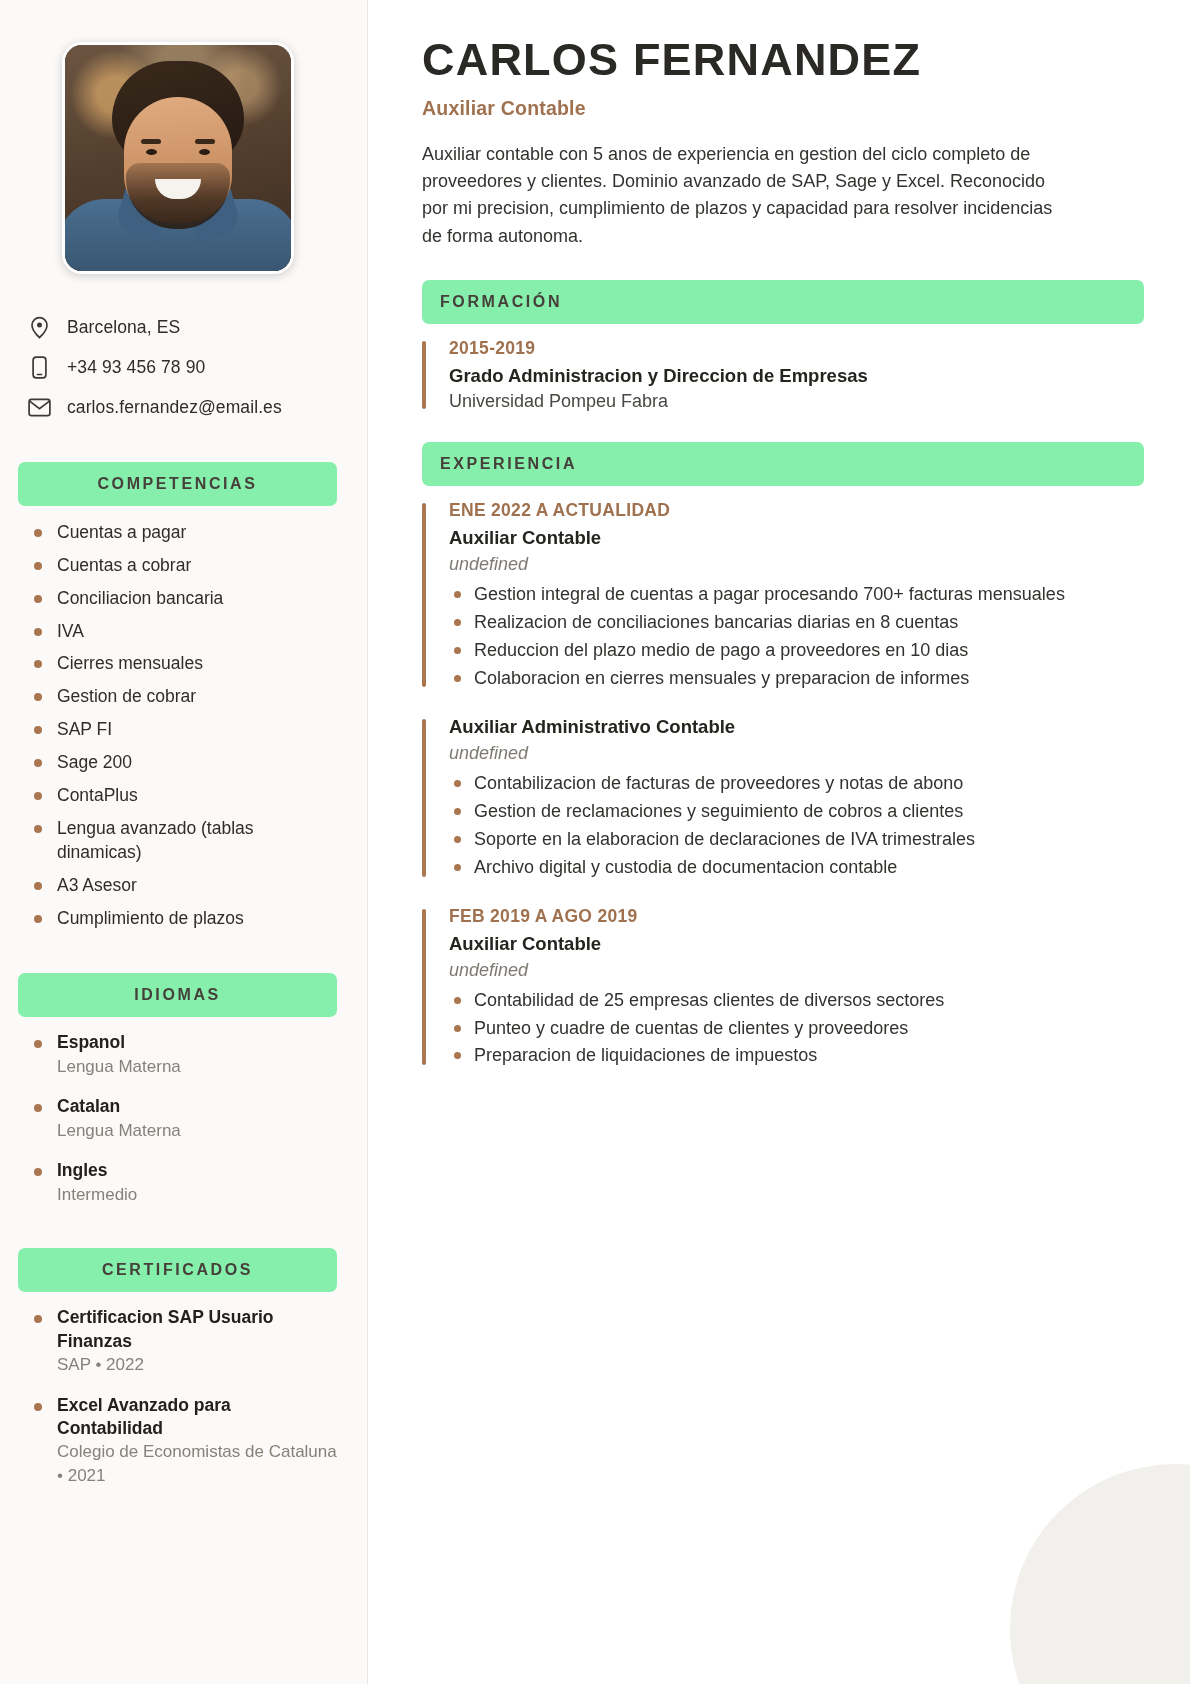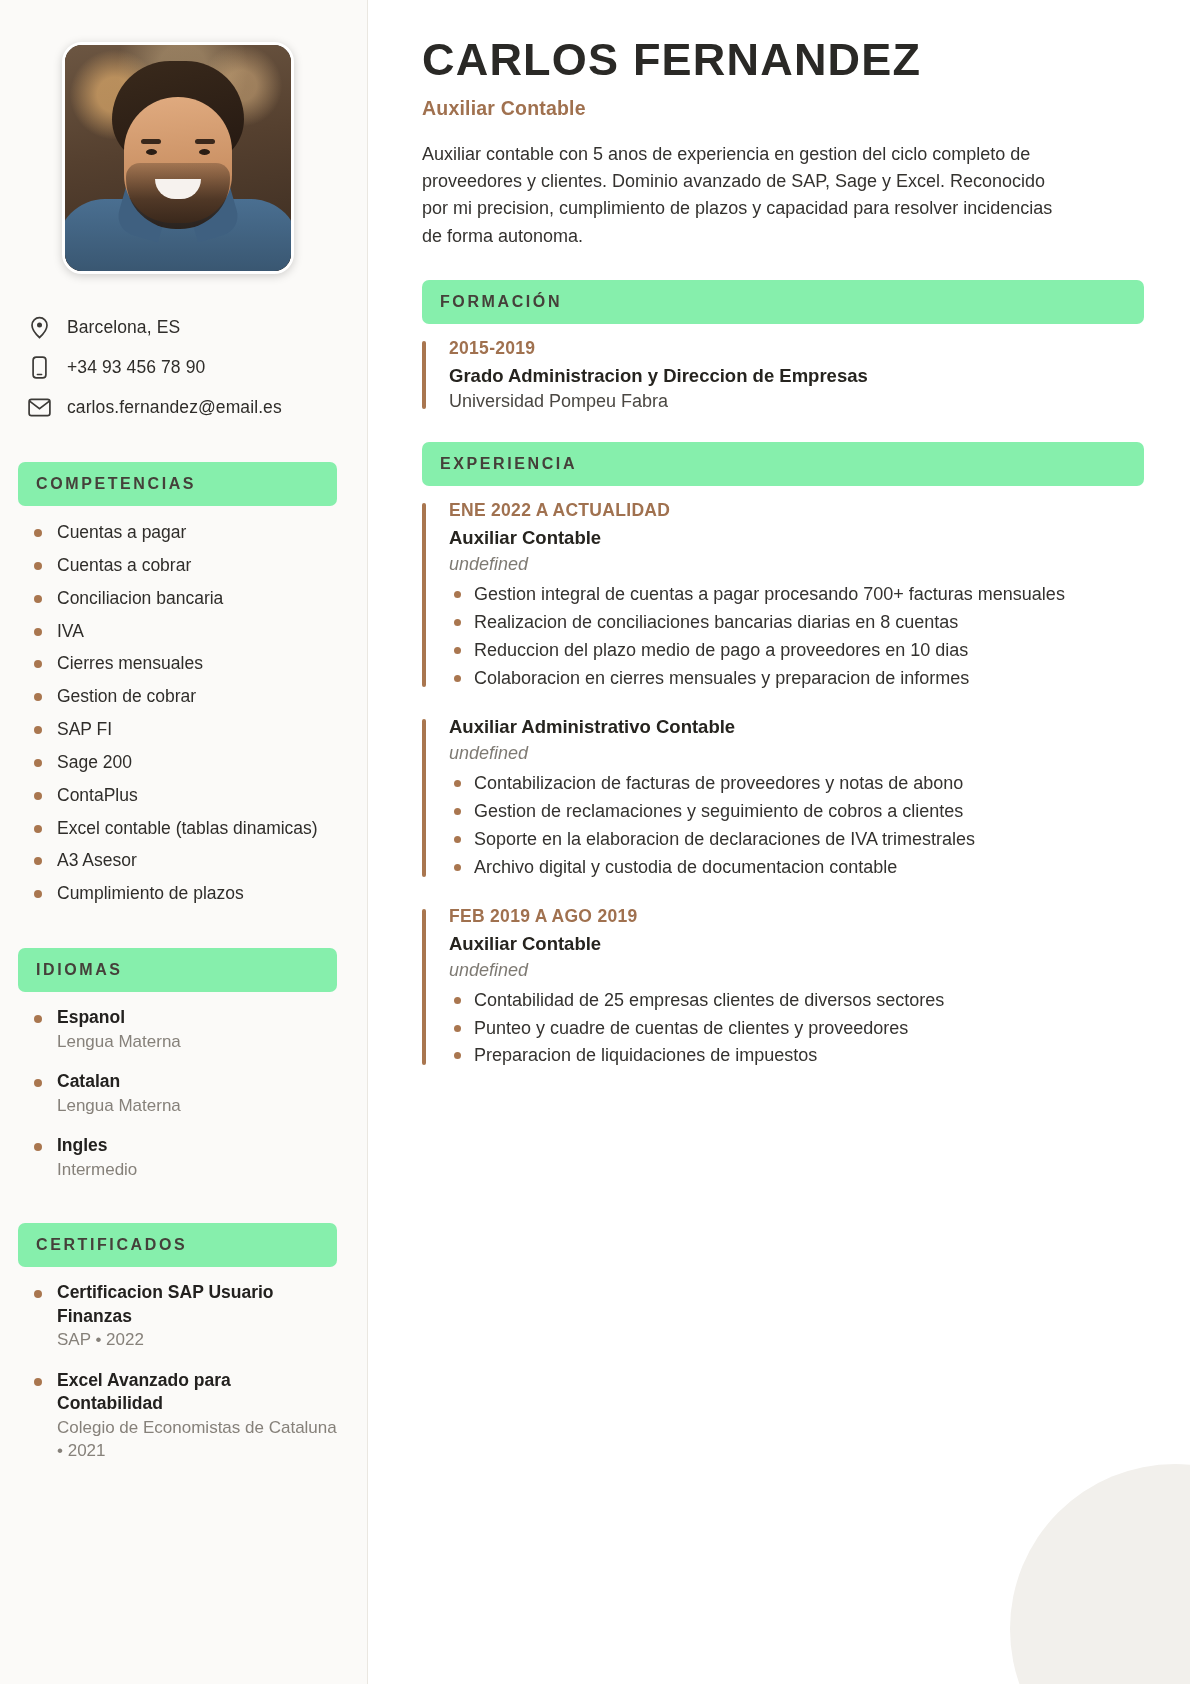--- a/index.html
+++ b/index.html
@@ -184,21 +184,21 @@
   .pill {
     background: #86efac;
     border-radius: 7px;
     padding: 13px 18px;
     font-size: 16px;
     font-weight: bold;
     letter-spacing: 2.6px;
     color: #45403a;
     margin-bottom: 14px;
   }
-  .sidebar .pill { margin-top: 42px; }
+  .sidebar .pill { margin-top: 42px; text-align: center; }
 
   
   .side-list { list-style: none; padding-left: 12px; }
   .side-list li {
     position: relative;
     padding-left: 27px;
     margin-bottom: 8px;
     font-size: 17.5px;
     line-height: 1.42;
     color: #2f2d2a;
@@ -387,21 +387,21 @@
       <ul class="side-list">
         <li>Cuentas a pagar</li>
         <li>Cuentas a cobrar</li>
         <li>Conciliacion bancaria</li>
         <li>IVA</li>
         <li>Cierres mensuales</li>
         <li>Gestion de cobrar</li>
         <li>SAP FI</li>
         <li>Sage 200</li>
         <li>ContaPlus</li>
-        <li>Excel contable (tablas dinamicas)</li>
+        <li>Lengua avanzado (tablas dinamicas)</li>
         <li>A3 Asesor</li>
         <li>Cumplimiento de plazos</li>
       </ul>
 
       <div class="pill">IDIOMAS</div>
       <ul class="side-list lang-list">
         <li>
           <span class="lang-name">Espanol</span>
           <span class="lang-level">Lengua Materna</span>
         </li>

